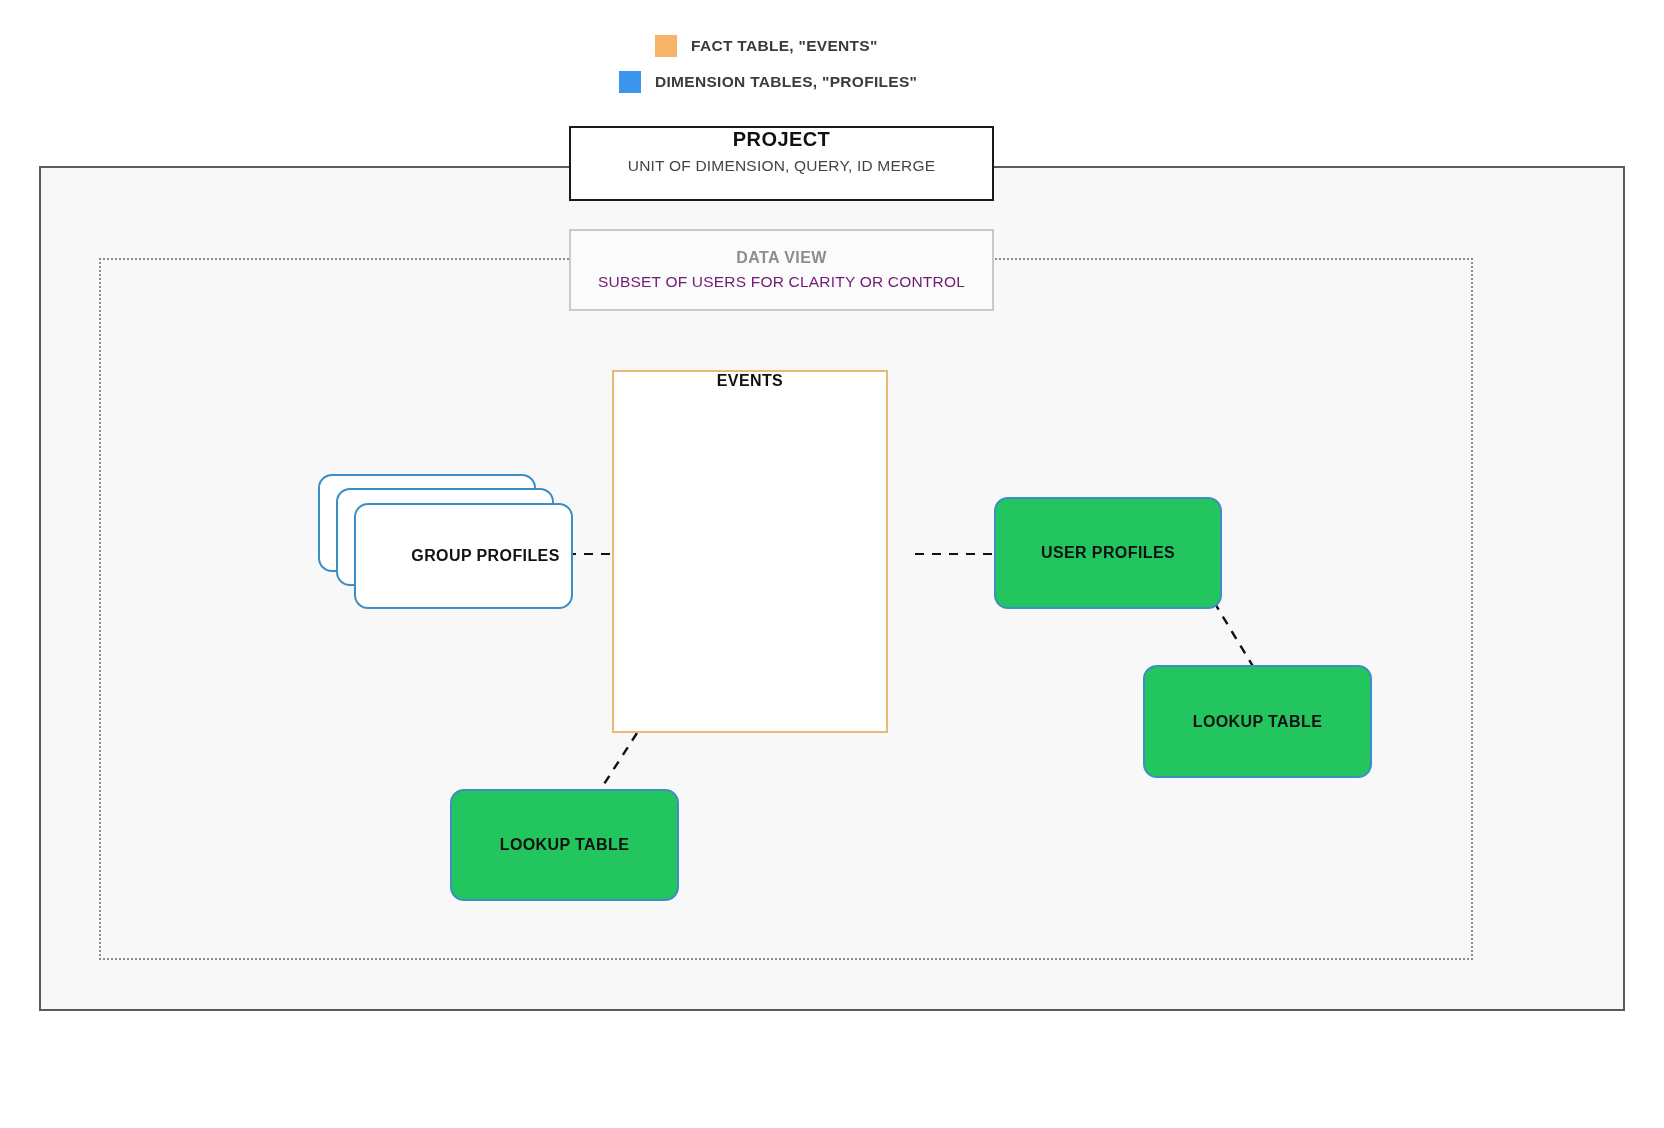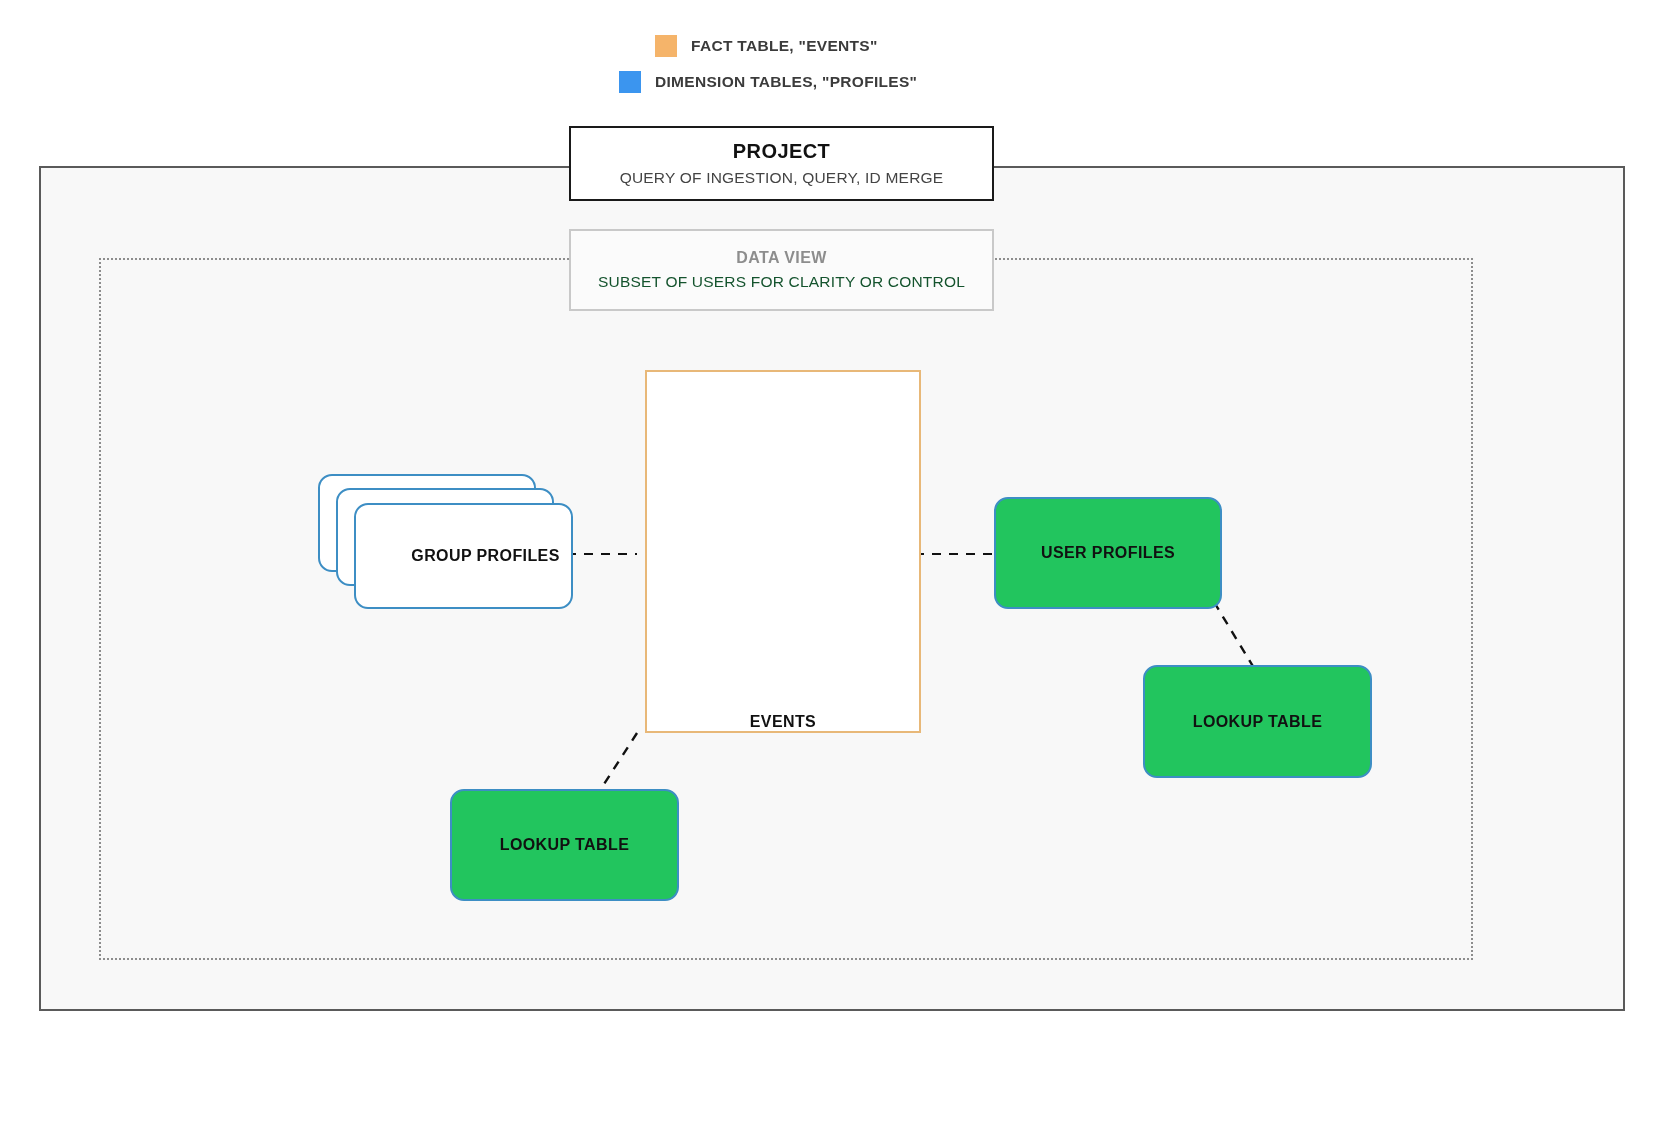--- a/index.html
+++ b/index.html
@@ -66,21 +66,20 @@
     position: absolute;
     left: 569px;
     top: 126px;
     width: 425px;
     height: 75px;
     background: #ffffff;
     border: 2px solid #1a1a1a;
     display: flex;
     flex-direction: column;
     align-items: center;
-    justify-content: center;
     gap: 6px;
   }
   #project-card .card-title {
     font-size: 20px;
     font-weight: bold;
     color: #111111;
     letter-spacing: 0.4px;
   }
   #project-card .card-sub {
     font-size: 15.5px;
@@ -104,35 +103,35 @@
     gap: 6px;
   }
   #dataview-card .card-title {
     font-size: 16px;
     font-weight: bold;
     color: #8d8d8d;
     letter-spacing: 0.4px;
   }
   #dataview-card .card-sub {
     font-size: 15.5px;
-    color: #14532d;
+    color: #701a75;
     letter-spacing: 0.2px;
   }
 
   
   #events-box {
     position: absolute;
-    left: 645px;
+    left: 612px;
     top: 370px;
     width: 276px;
     height: 363px;
     background: #ffffff;
     border: 2px solid #e8b878;
     display: flex;
-    align-items: flex-end;
+    align-items: flex-start;
     justify-content: center;
   }
   #events-box .node-label {
     font-size: 16px;
     font-weight: bold;
     color: #111111;
     letter-spacing: 0.4px;
   }
 
   
@@ -217,21 +216,21 @@
 
     <line x1="915" y1="554" x2="994" y2="554" stroke="#111111" stroke-width="2.2" stroke-dasharray="9 8"></line>
 
     <line x1="1214" y1="602" x2="1254" y2="668" stroke="#111111" stroke-width="2.4" stroke-dasharray="9 8"></line>
 
     <line x1="637" y1="733" x2="597" y2="795" stroke="#111111" stroke-width="2.4" stroke-dasharray="9 8"></line>
   </svg>
 
   <div id="project-card">
     <div class="card-title">PROJECT</div>
-    <div class="card-sub">QUERY OF INGESTION, QUERY, ID MERGE</div>
+    <div class="card-sub">UNIT OF DIMENSION, QUERY, ID MERGE</div>
   </div>
 
   <div id="dataview-card">
     <div class="card-title">DATA VIEW</div>
     <div class="card-sub">SUBSET OF USERS FOR CLARITY OR CONTROL</div>
   </div>
 
   <div id="events-box">
     <span class="node-label">EVENTS</span>
   </div>

